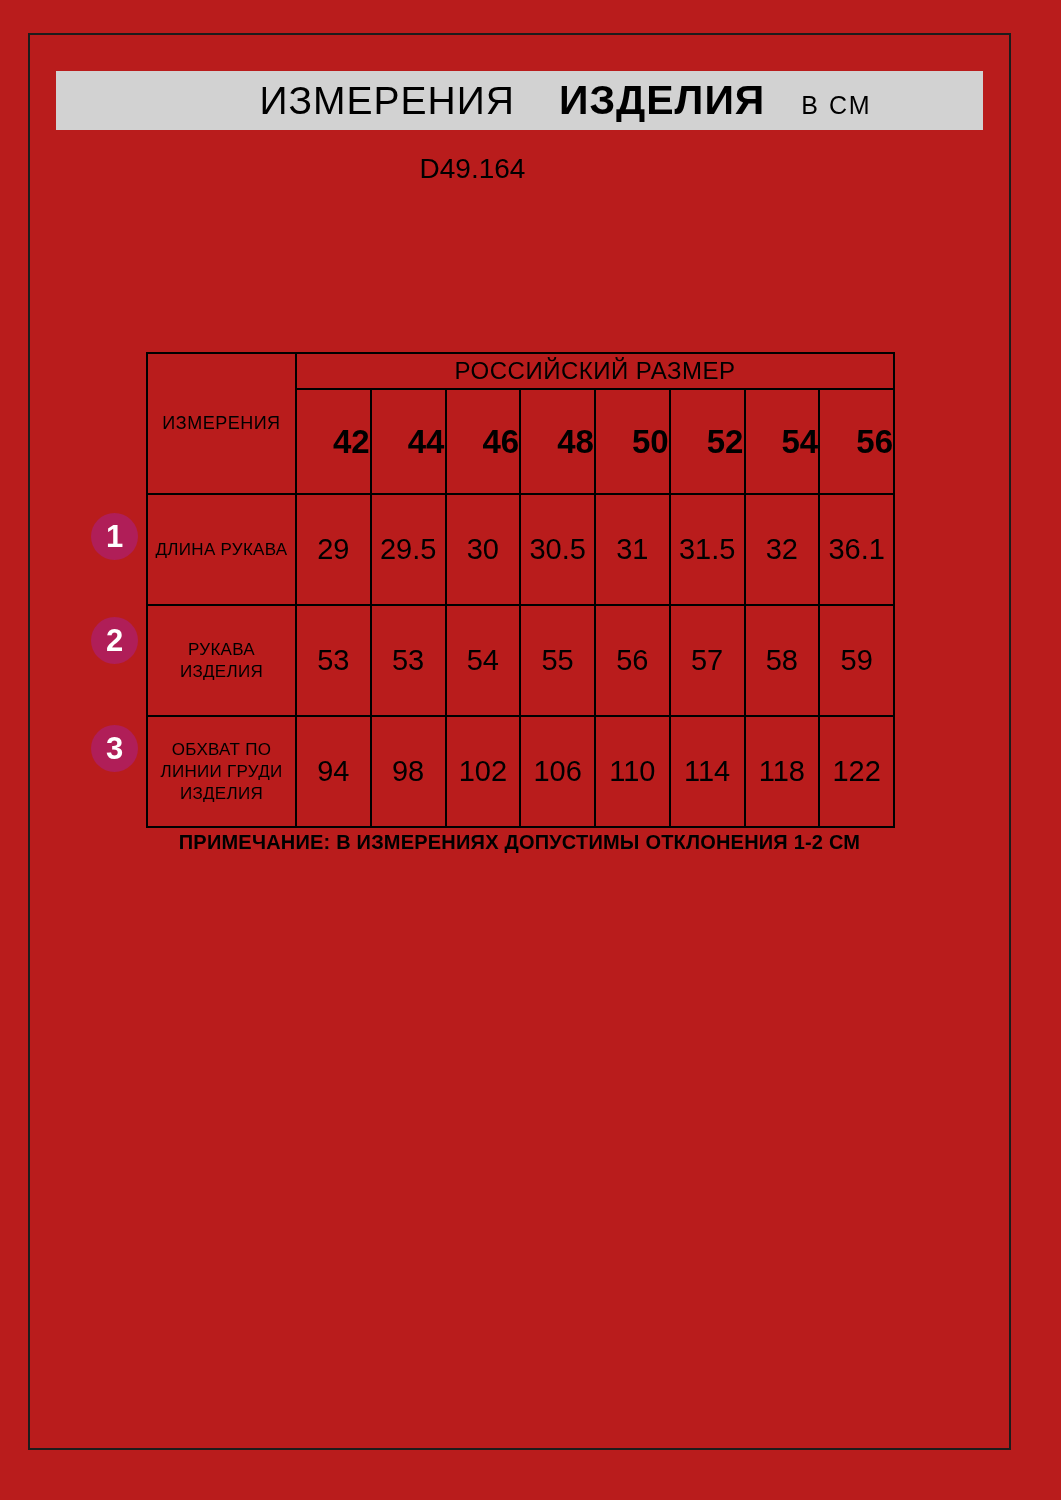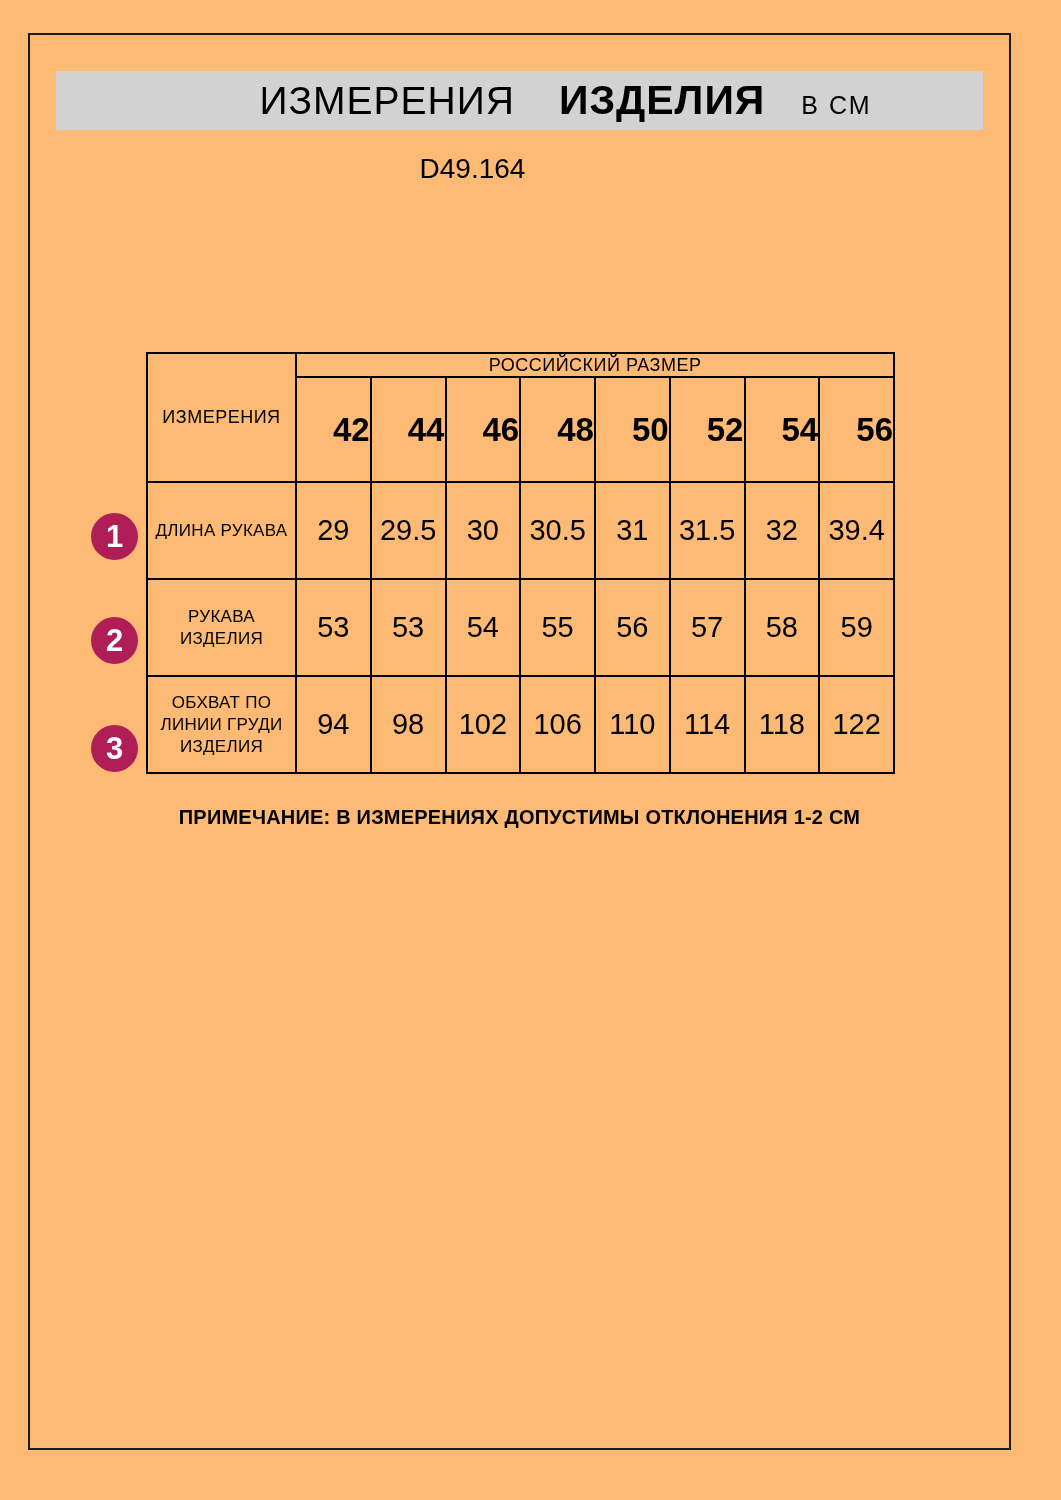--- a/index.html
+++ b/index.html
@@ -5,21 +5,21 @@
   * { margin: 0; padding: 0; box-sizing: border-box; }
   html, body { background: #fff; }
   body {
     font-family: "Liberation Sans", "DejaVu Sans", sans-serif;
     color: #000;
   }
   .page {
     position: relative;
     width: 1061px;
     height: 1500px;
-    background: #fdba74;
+    background: #b91c1c;
     overflow: hidden;
   }
   .page-border {
     position: absolute;
     left: 28px; top: 33px;
     width: 983px; height: 1417px;
     border: 2px solid #1c1c1c;
   }
   .header-bar {
     position: absolute;
@@ -84,32 +84,32 @@
     overflow: hidden;
   }
   col.c-label { width: 149px; }
   col.c-size  { width: 74.75px; }
   td.corner {
     font-size: 18px;
     letter-spacing: 0.5px;
   }
   tr.tr-group td.group {
     height: 24px;
-    font-size: 18px;
+    font-size: 24px;
     line-height: 20px;
-    padding: 1px 0;
+    padding: 7px 0;
     letter-spacing: 0.5px;
   }
   tr.tr-sizes td.size {
     height: 105px;
     font-size: 33px;
     font-weight: 700;
     padding-left: 36px;
   }
-  tr.tr-data { height: 97px; }
+  tr.tr-data { height: 111px; }
   td.rlabel {
     font-size: 17px;
     line-height: 22px;
     white-space: pre-line;
     letter-spacing: 0.3px;
   }
   td.val { font-size: 29px; font-weight: 400; margin-top: 26px; }
   .marker {
     position: absolute;
     left: 91px;
@@ -121,21 +121,21 @@
     font-weight: 700;
     display: flex;
     align-items: center;
     justify-content: center;
   }
   .marker.m1 { top: 513px; }
   .marker.m2 { top: 617px; }
   .marker.m3 { top: 725px; }
   .note {
     position: absolute;
-    left: 28px; top: 806px;
+    left: 28px; top: 831px;
     width: 983px;
     text-align: center;
     font-size: 20px;
     font-weight: 700;
     letter-spacing: 0.2px;
   }
 </style>
 </head>
 <body>
 
@@ -180,21 +180,21 @@
       </tr>
       <tr class="tr-data">
         <td class="rlabel">ДЛИНА РУКАВА</td>
         <td class="val">29</td>
         <td class="val">29.5</td>
         <td class="val">30</td>
         <td class="val">30.5</td>
         <td class="val">31</td>
         <td class="val">31.5</td>
         <td class="val">32</td>
-        <td class="val">39.4</td>
+        <td class="val">36.1</td>
       </tr>
       <tr class="tr-data">
         <td class="rlabel">РУКАВА
 ИЗДЕЛИЯ</td>
         <td class="val">53</td>
         <td class="val">53</td>
         <td class="val">54</td>
         <td class="val">55</td>
         <td class="val">56</td>
         <td class="val">57</td>

